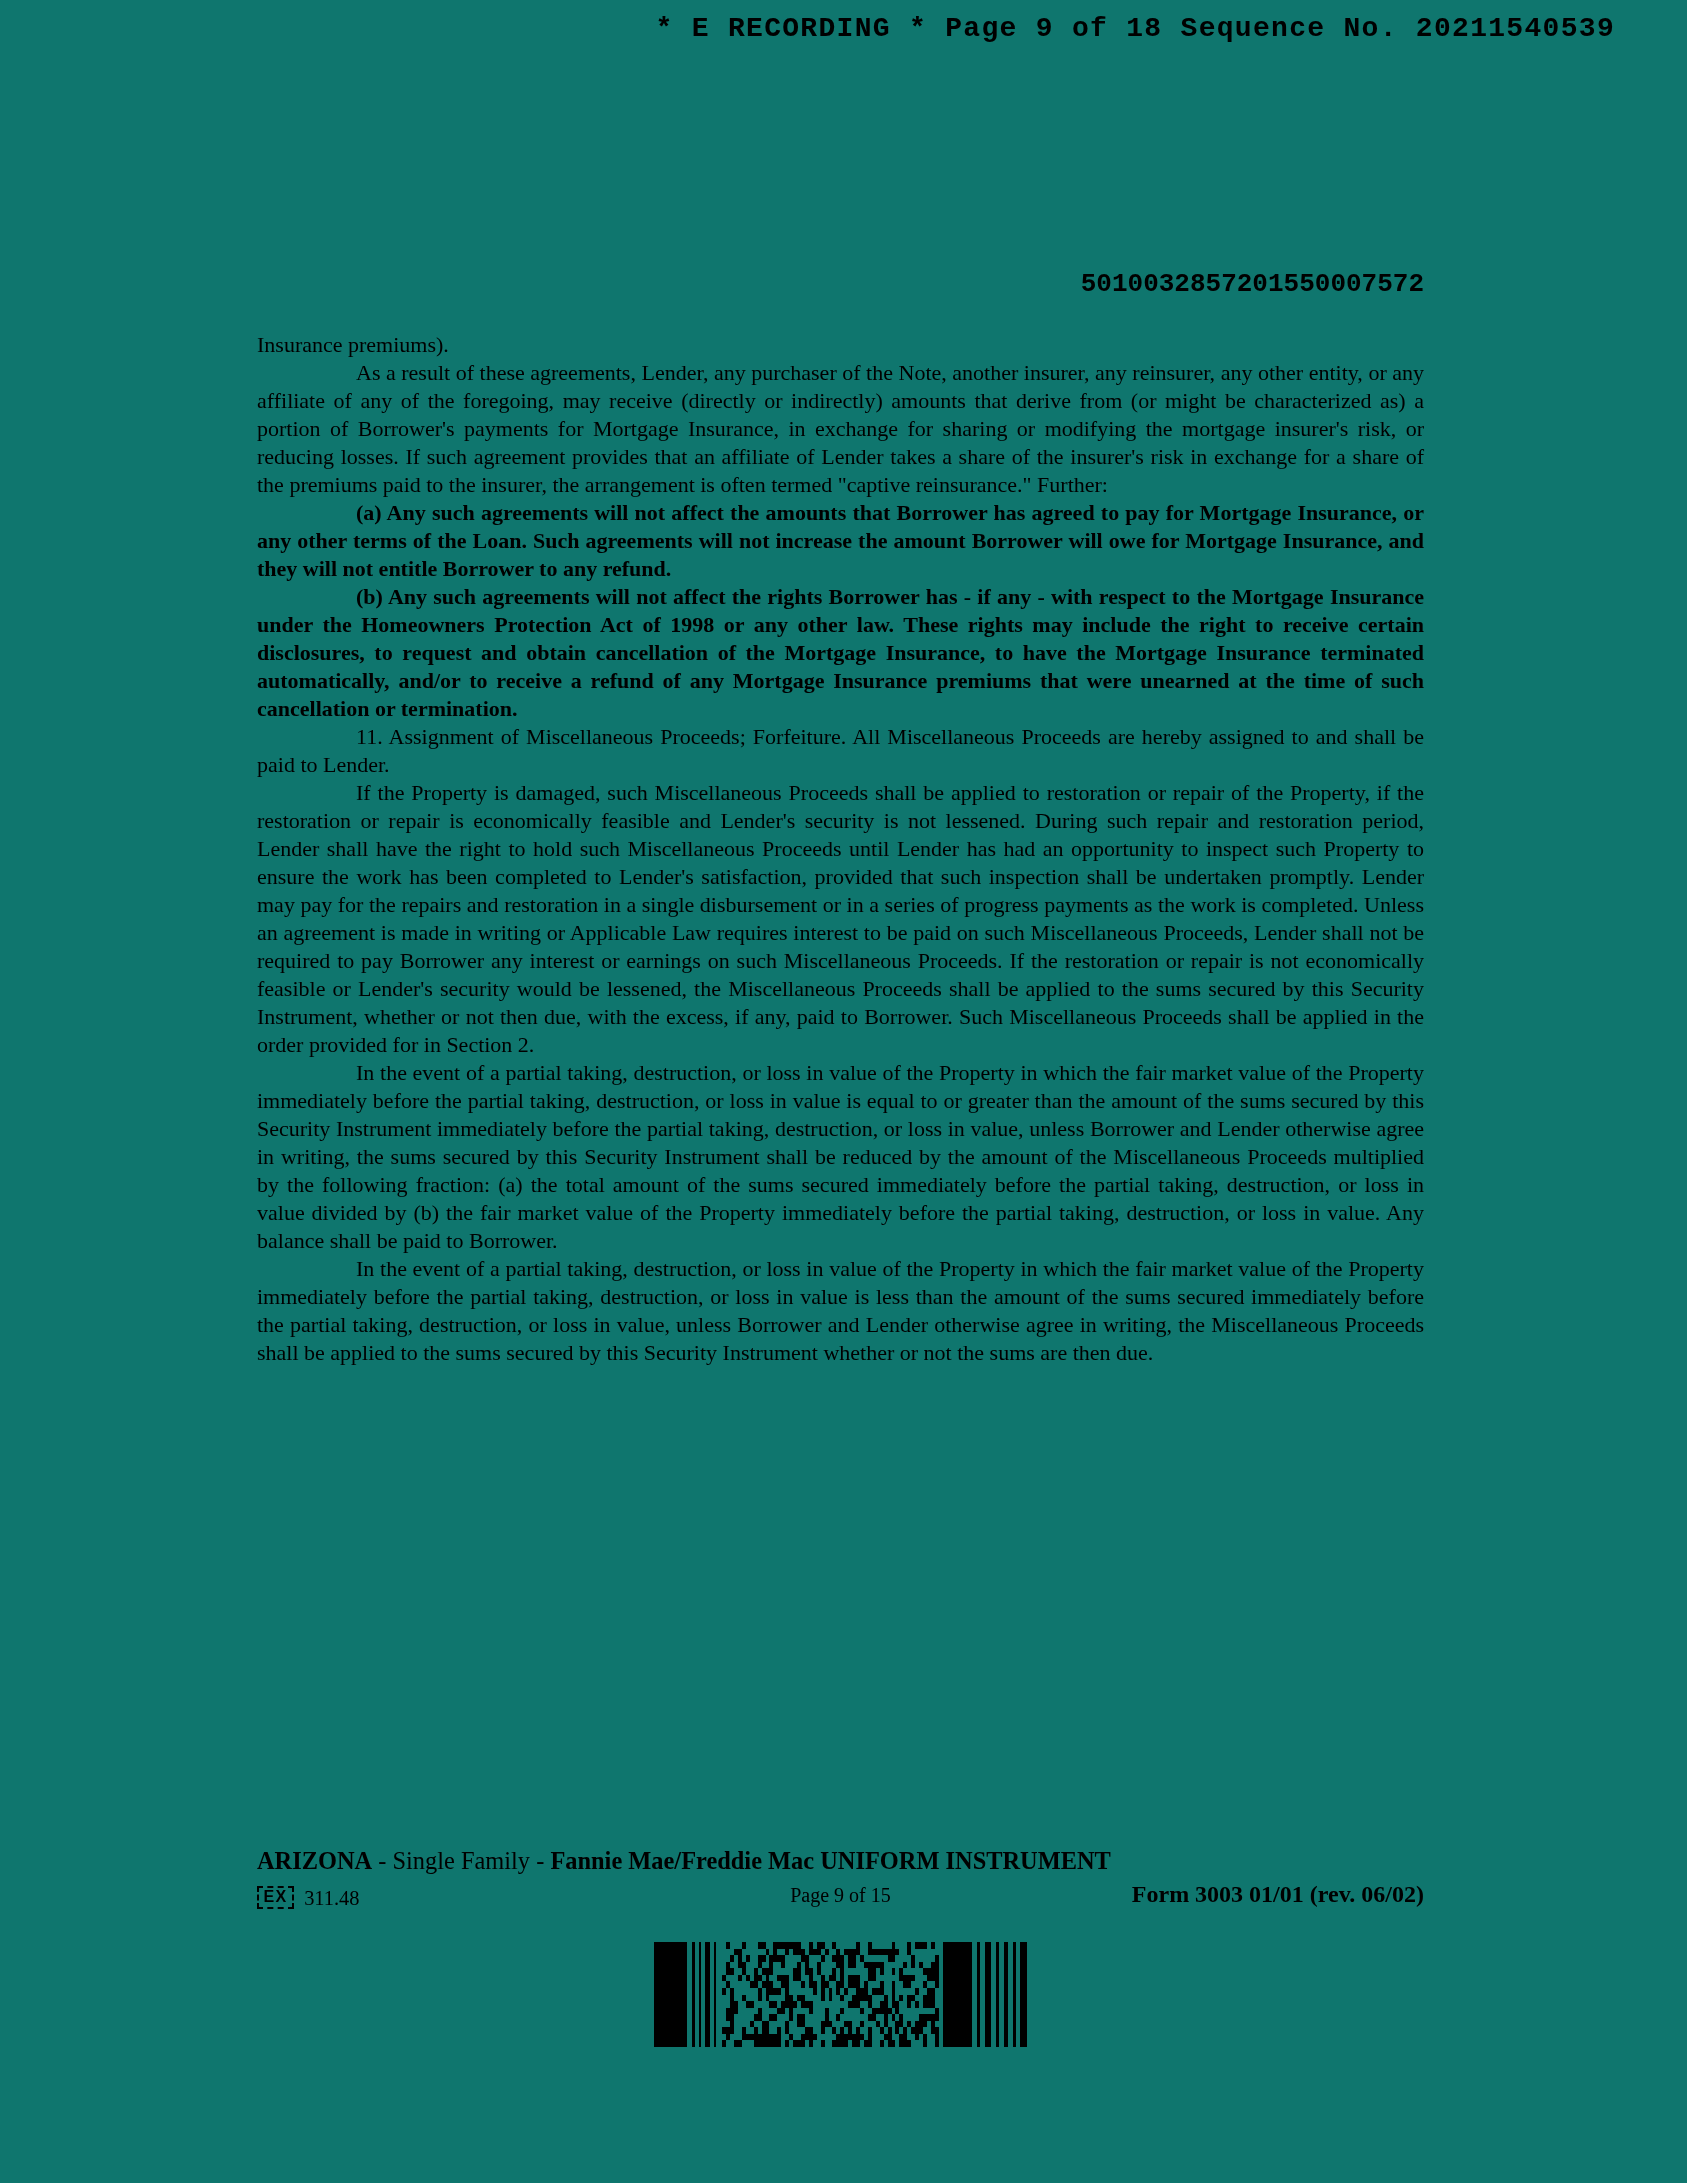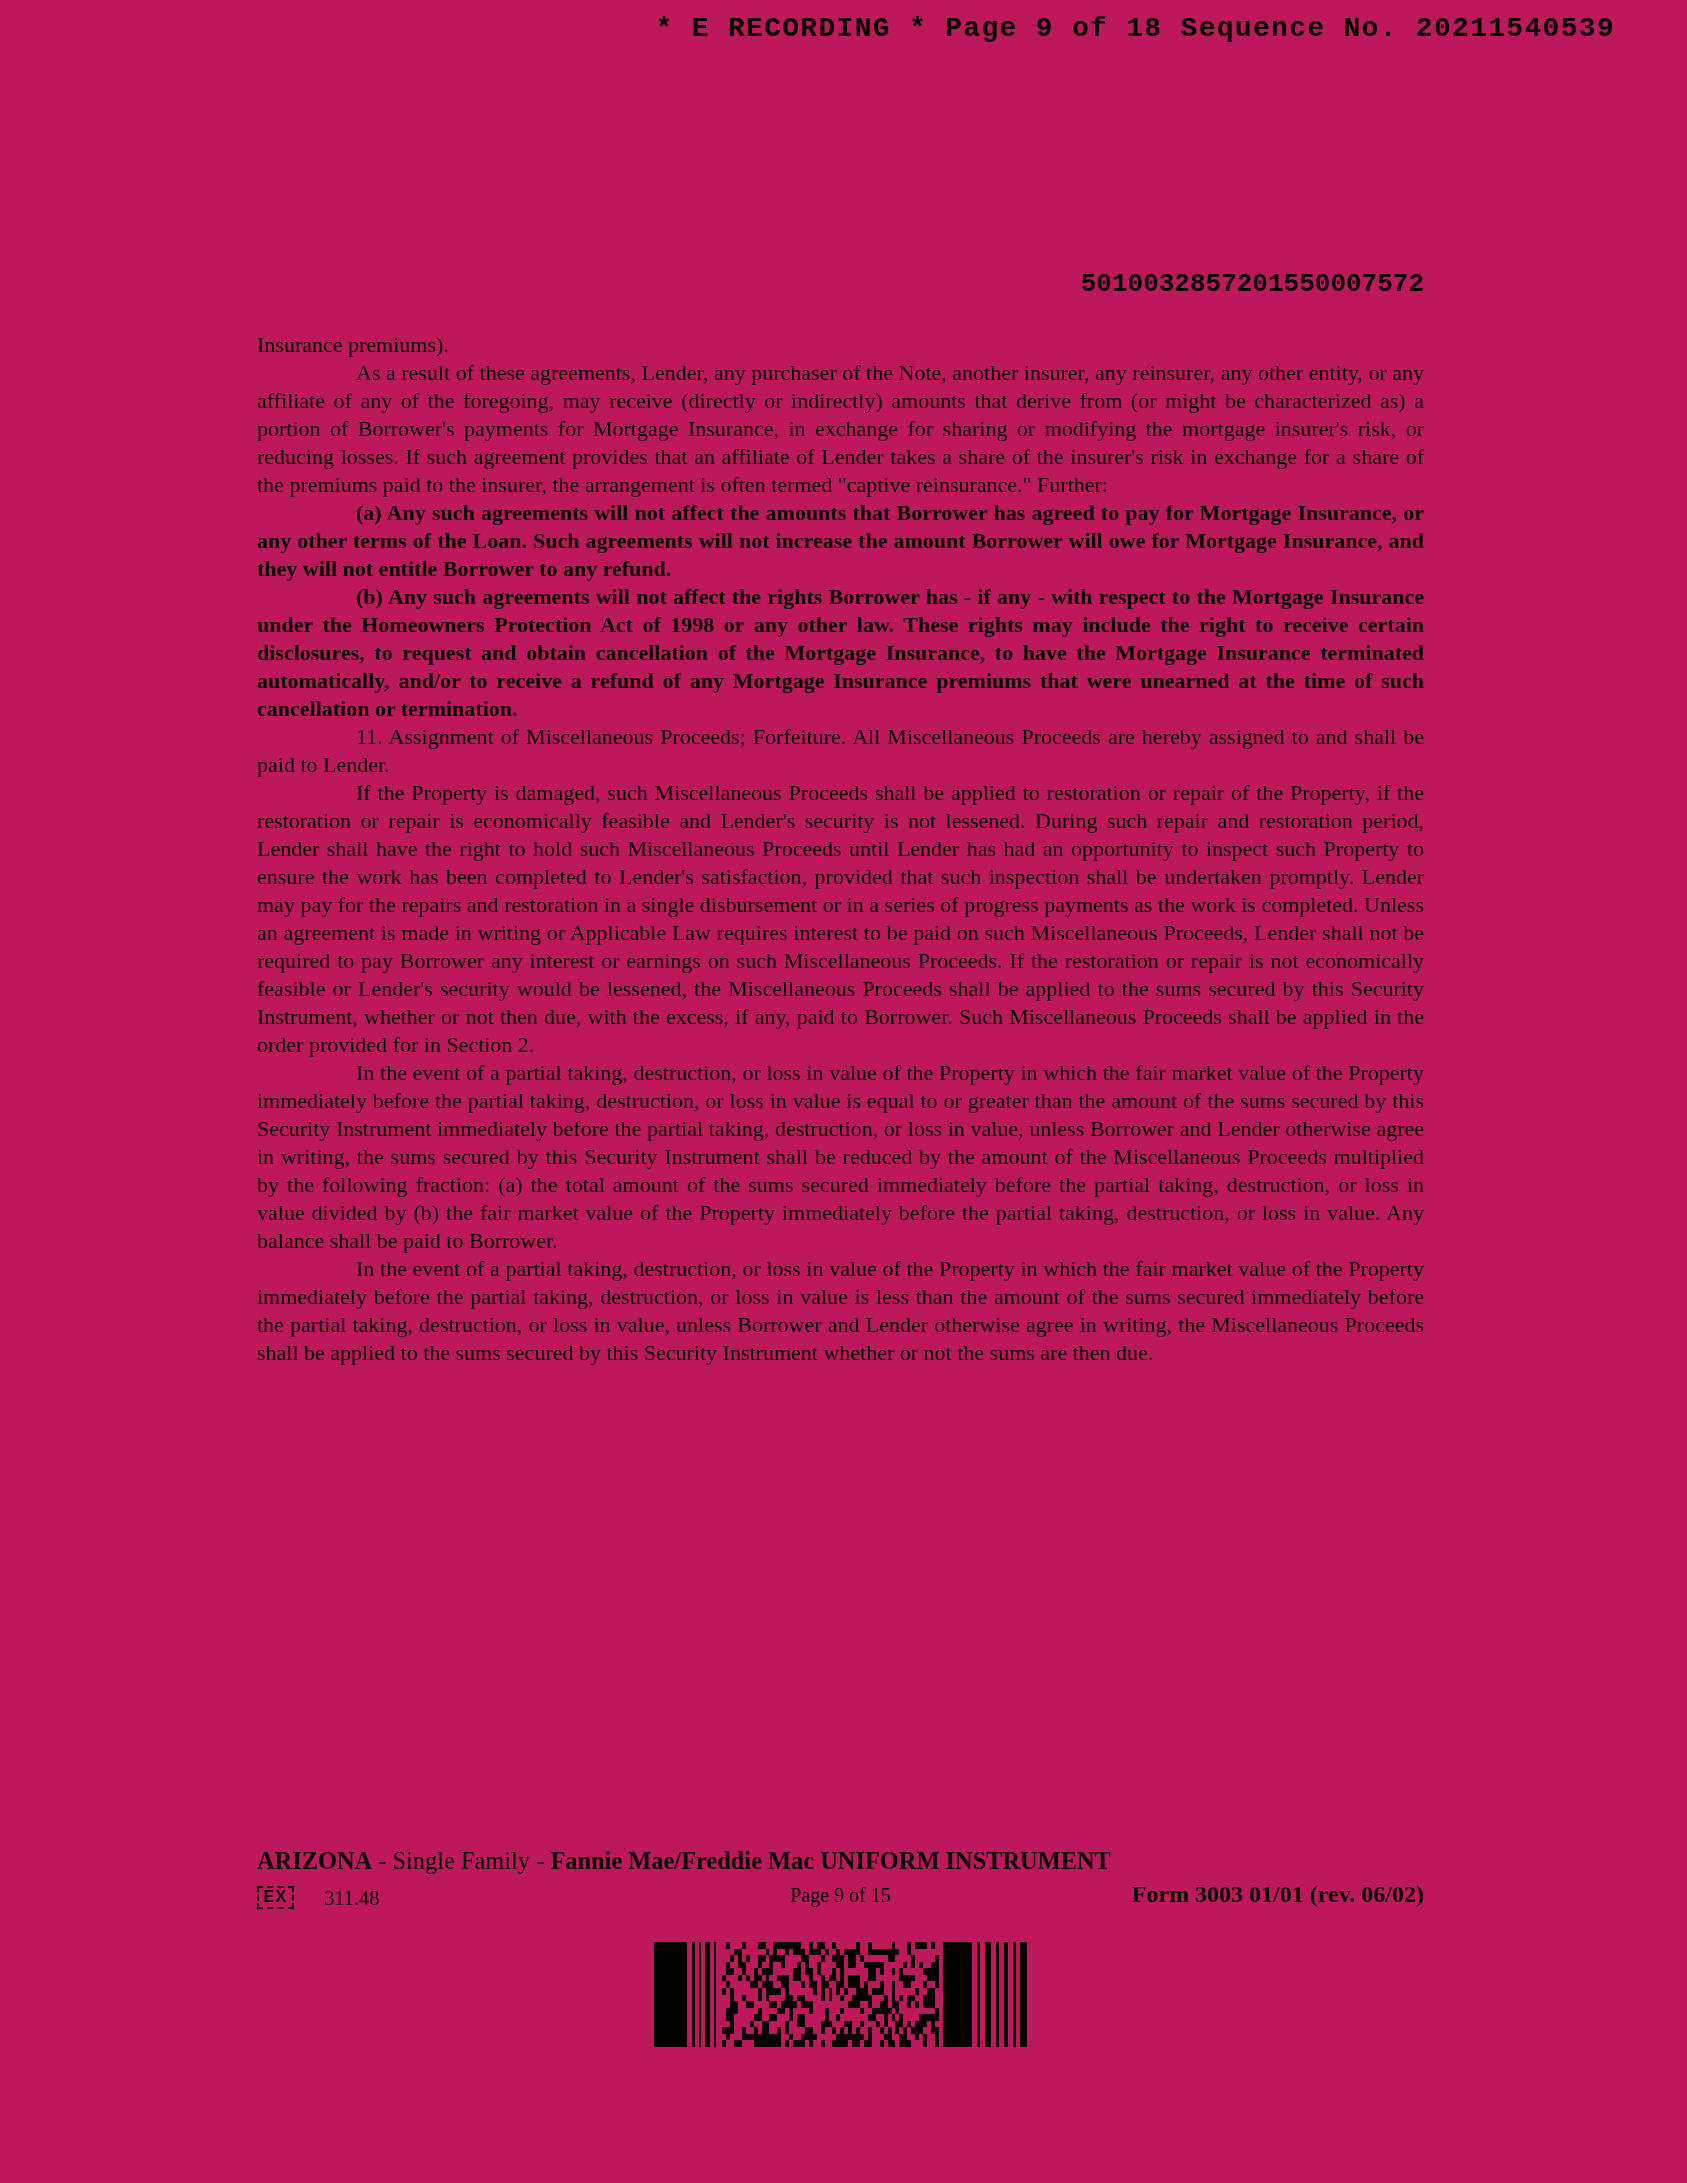--- a/index.html
+++ b/index.html
@@ -1,20 +1,20 @@
 <!DOCTYPE html>
 <html style="font-size:10.5px"><head>
 <meta charset="utf-8">
 <style>
   html, body { margin: 0; padding: 0; background: #ffffff; }
   .page {
     position: relative;
     width: 1688px;
     height: 2183px;
-    background: #be185d;
+    background: #0f766e;
     color: #000000;
     box-sizing: border-box;
     padding: 270px 264px 0 257px;
     font-family: "Liberation Serif", serif;
     overflow: hidden;
   }
   .erec-header {
     position: absolute;
     top: 13px;
     right: 73px;
@@ -50,21 +50,21 @@
   }
   .footer-line1 { font-size: 24.4px; line-height: 28px; white-space: nowrap; }
   .footer-line1 .fbold { font-weight: bold; }
   .footer-line2 {
     display: flex;
     align-items: baseline;
     margin-top: 6.6px;
     font-size: 20.4px;
     line-height: 24px;
   }
-  .footer-left  { width: 33%; display: flex; align-items: flex-start; gap: 30px; }
+  .footer-left  { width: 33%; display: flex; align-items: flex-start; gap: 10px; }
   .footer-center{ width: 34%; text-align: center; font-size: 20px; }
   .footer-right { width: 33%; text-align: right; font-weight: bold; font-size: 24px; white-space: nowrap; }
   .ex-logo {
     display: inline-block;
     border: 2.6px dashed #000;
     padding: 0 4.6px 1.3px 4.6px;
     font-weight: bold;
     font-size: 16px;
     letter-spacing: 1.3px;
     line-height: 18.5px;

